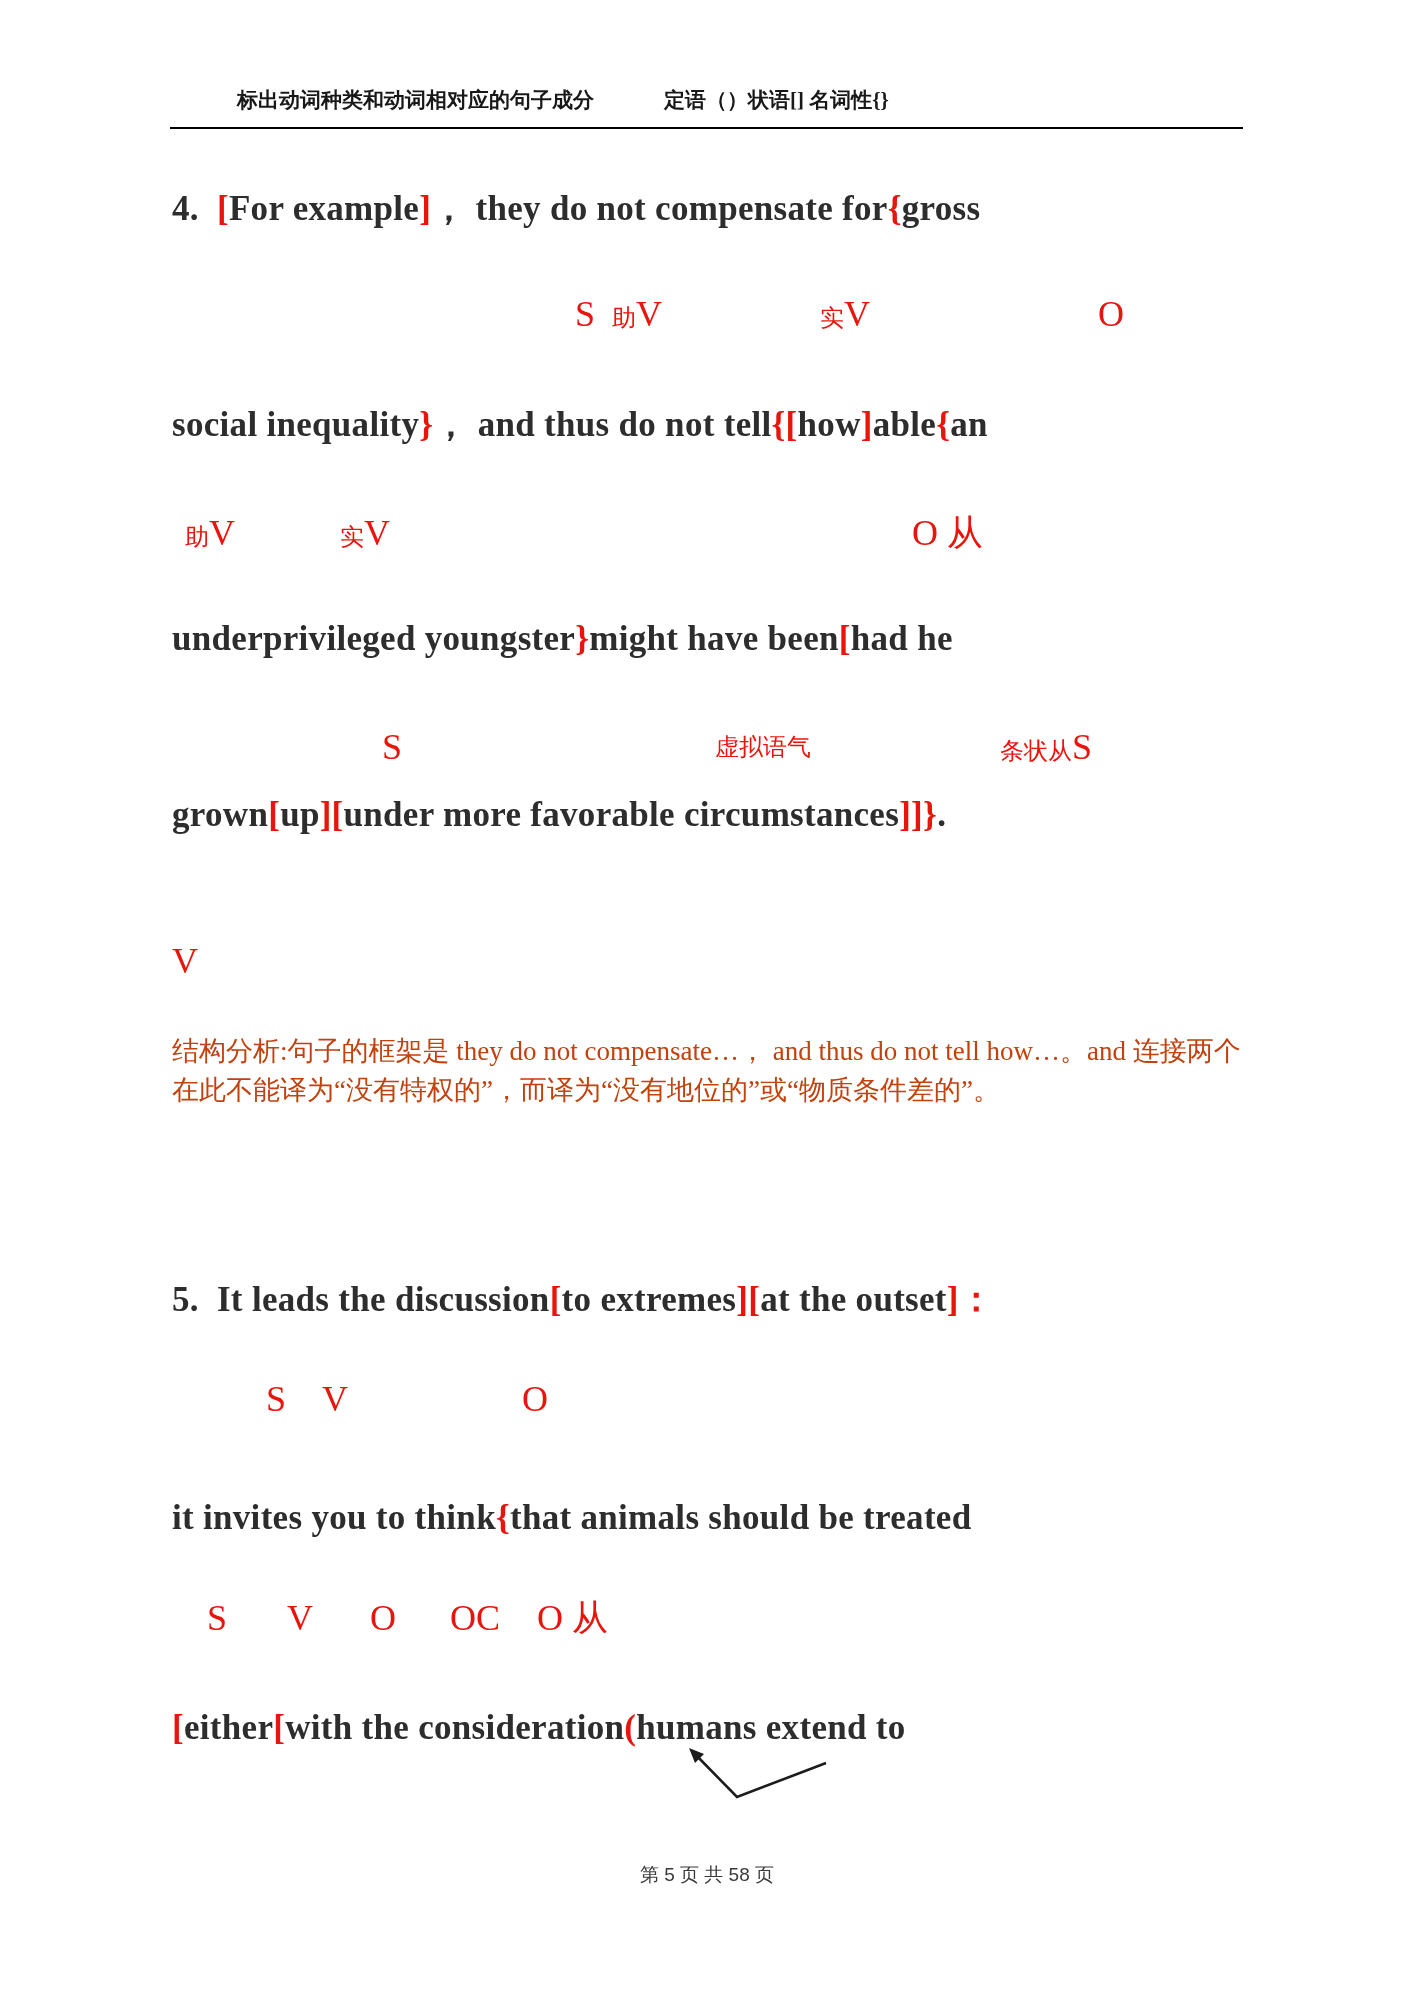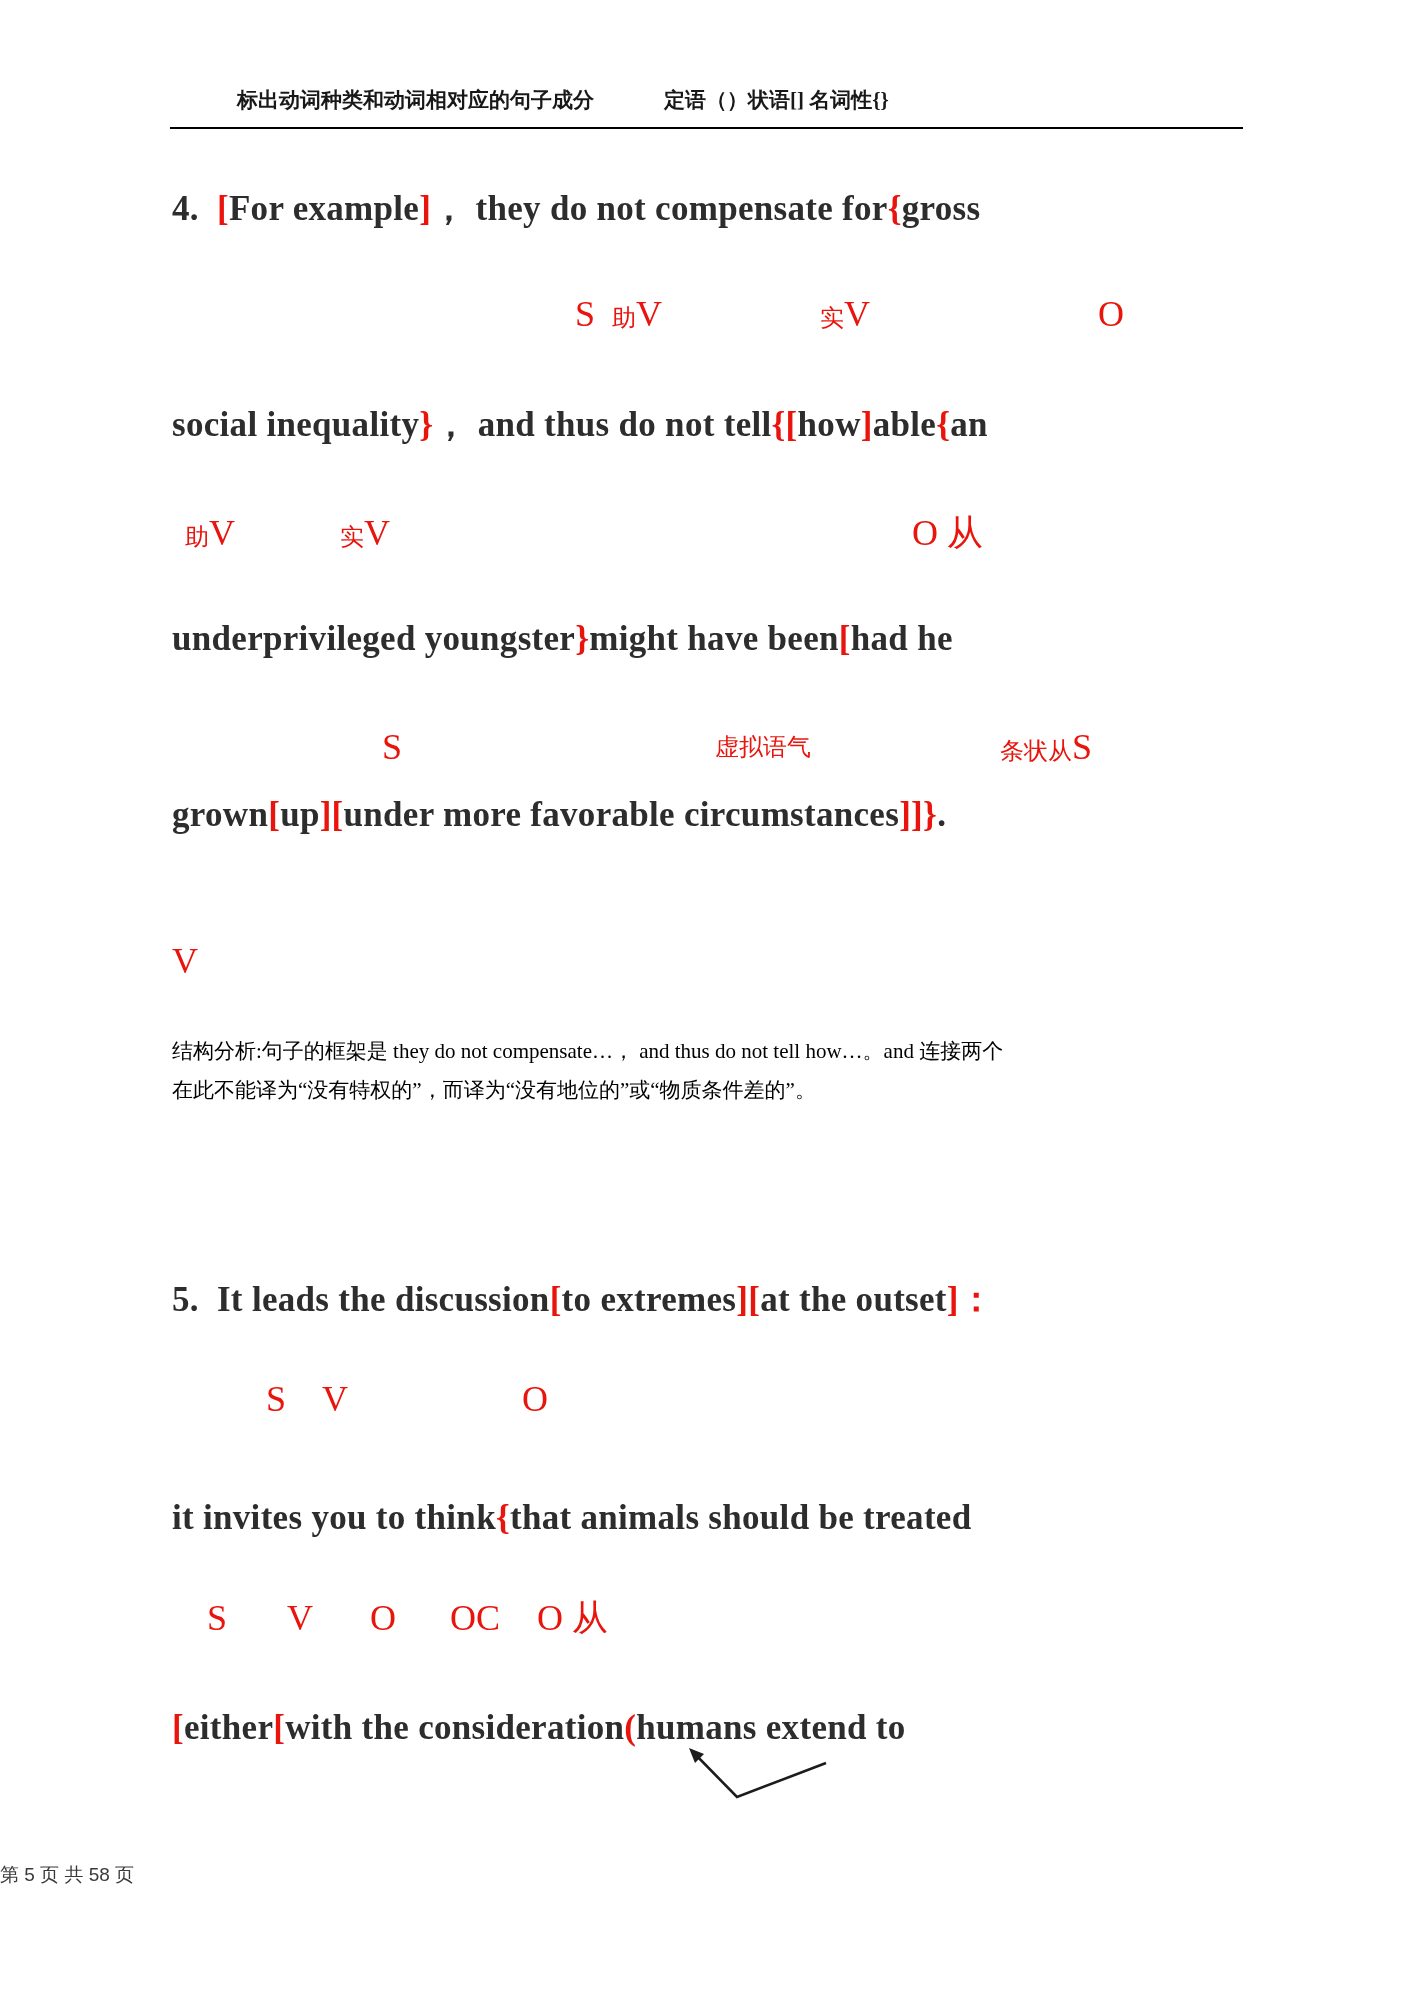--- a/index.html
+++ b/index.html
@@ -38,27 +38,27 @@
     font-family:"Liberation Serif", serif;white-space:pre;
   }
   .mk .sm, .mk-sm{font-size:24px;}
   .mk-sm{
     position:absolute;
     line-height:40px;color:#e9150d;white-space:pre;
   }
   
   .analysis{
     position:absolute;left:172px;top:1032px;width:1110px;
-    font-size:21px;line-height:38.5px;color:#000000;
+    font-size:27px;line-height:38.5px;color:#c2410c;
   }
   .analysis div{white-space:nowrap;}
   
   .footer{
     position:absolute;left:0;top:1862px;width:100%;
-    text-align:left;
+    text-align:center;
     font-family:"Liberation Sans", sans-serif;
     font-size:19px;color:#3a3a3a;white-space:pre;
   }
   .arrow-svg{position:absolute;left:676px;top:1736px;}
 </style>
 </head>
 <body>
 
 <div class="hdr hdr-left">标出动词种类和动词相对应的句子成分</div>
 <div class="hdr hdr-right">定语（）状语[] 名词性{}</div>

